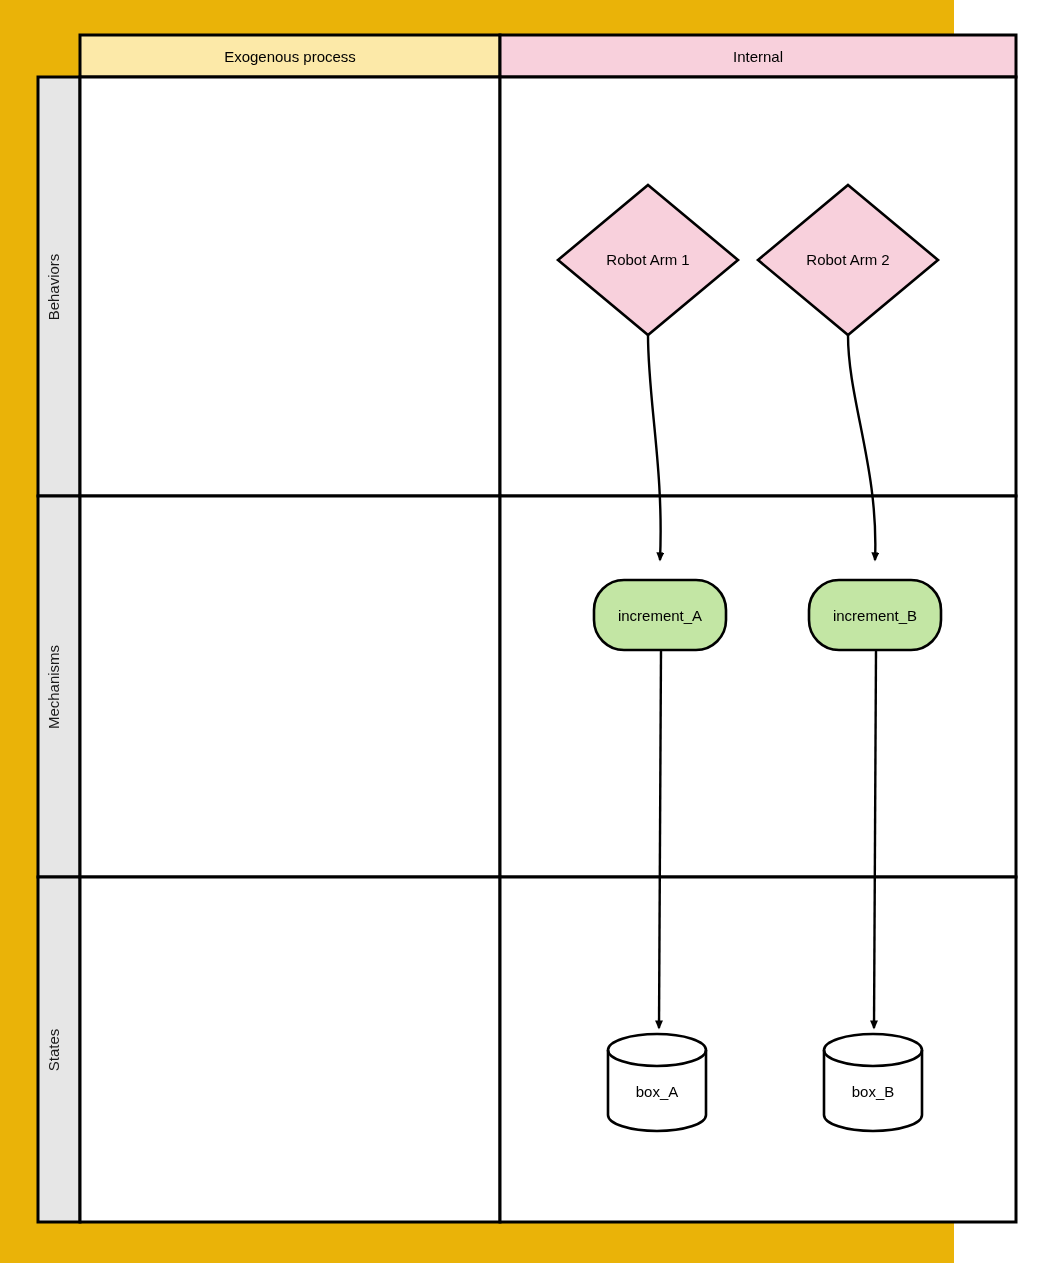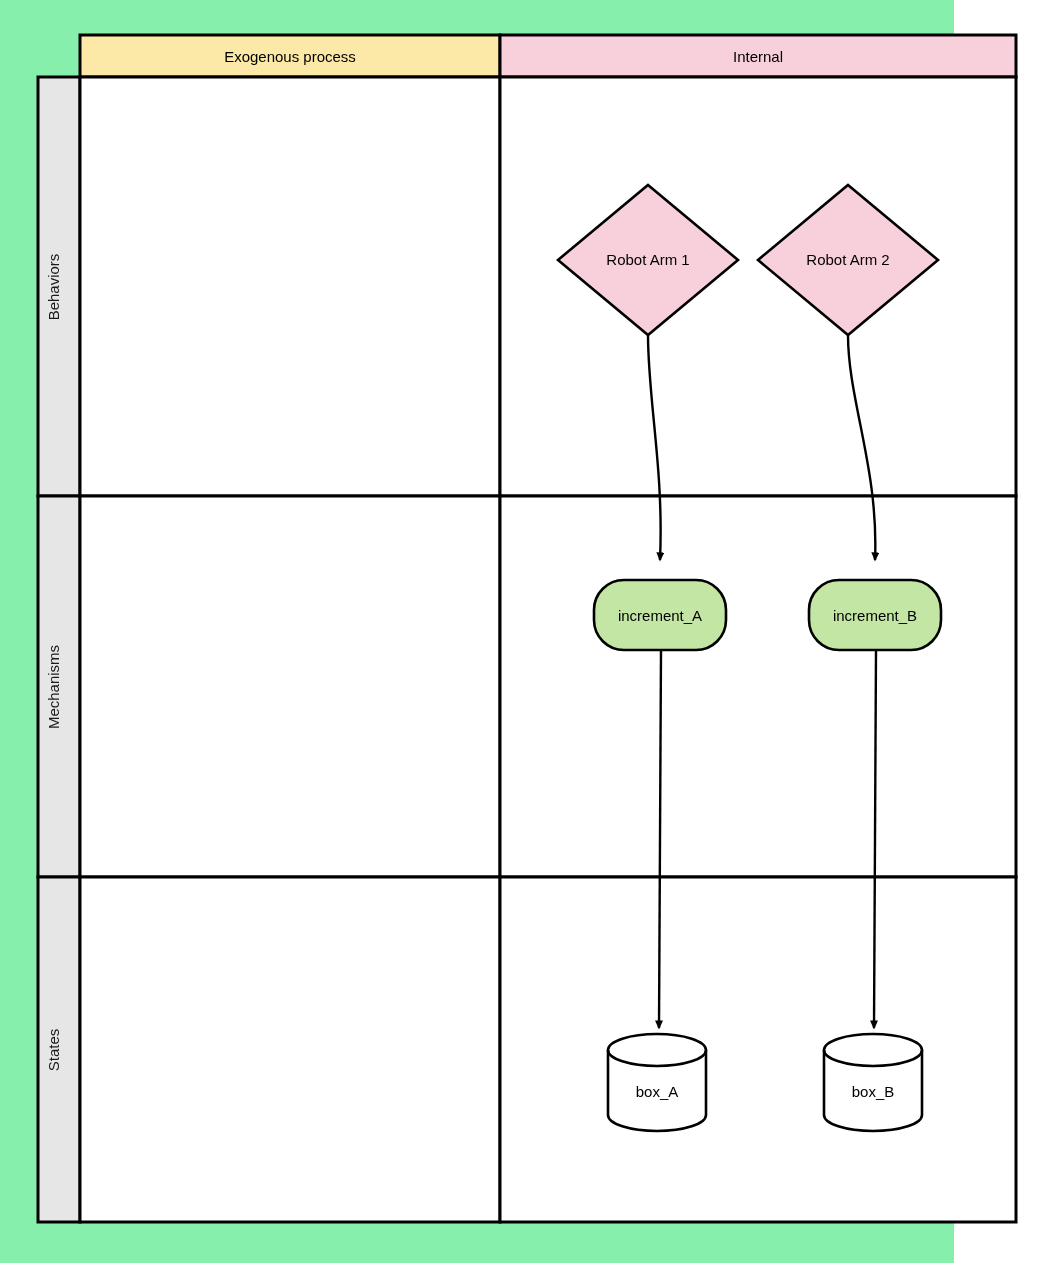--- a/index.html
+++ b/index.html
@@ -11,21 +11,21 @@
   body {
     width: 1057px;
     height: 1263px;
     font-family: "Liberation Sans", sans-serif;
     overflow: hidden;
   }
   #canvas {
     position: relative;
     width: 954px;
     height: 1263px;
-    background: #86efac;
+    background: #eab308;
     text-align: center;
   }
   #diagram-svg {
     position: absolute;
     left: 0;
     top: 0;
     width: 1057px;
     height: 1263px;
   }
   .cell-label {

